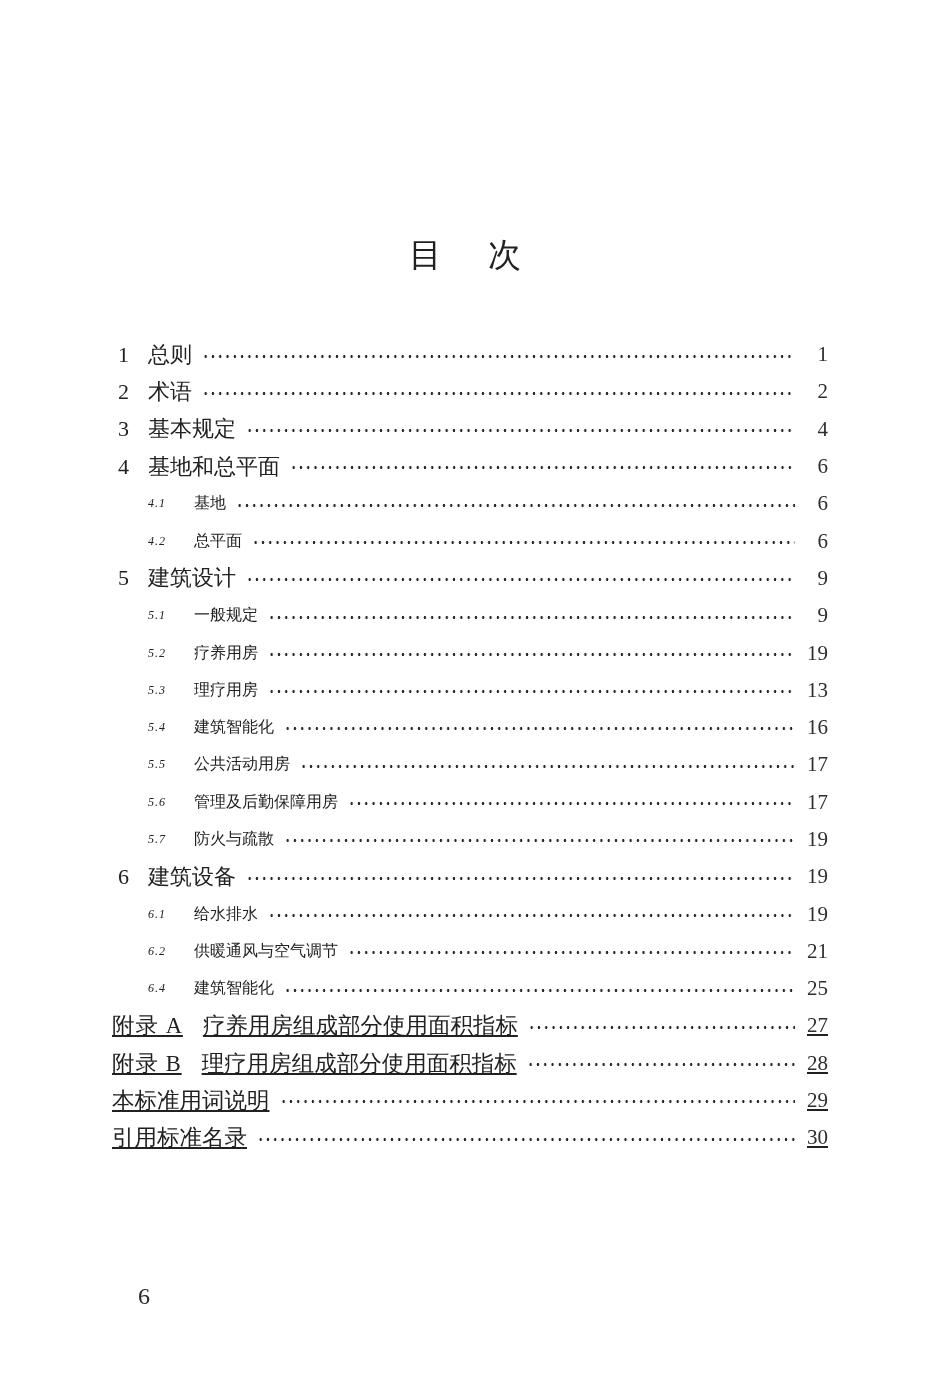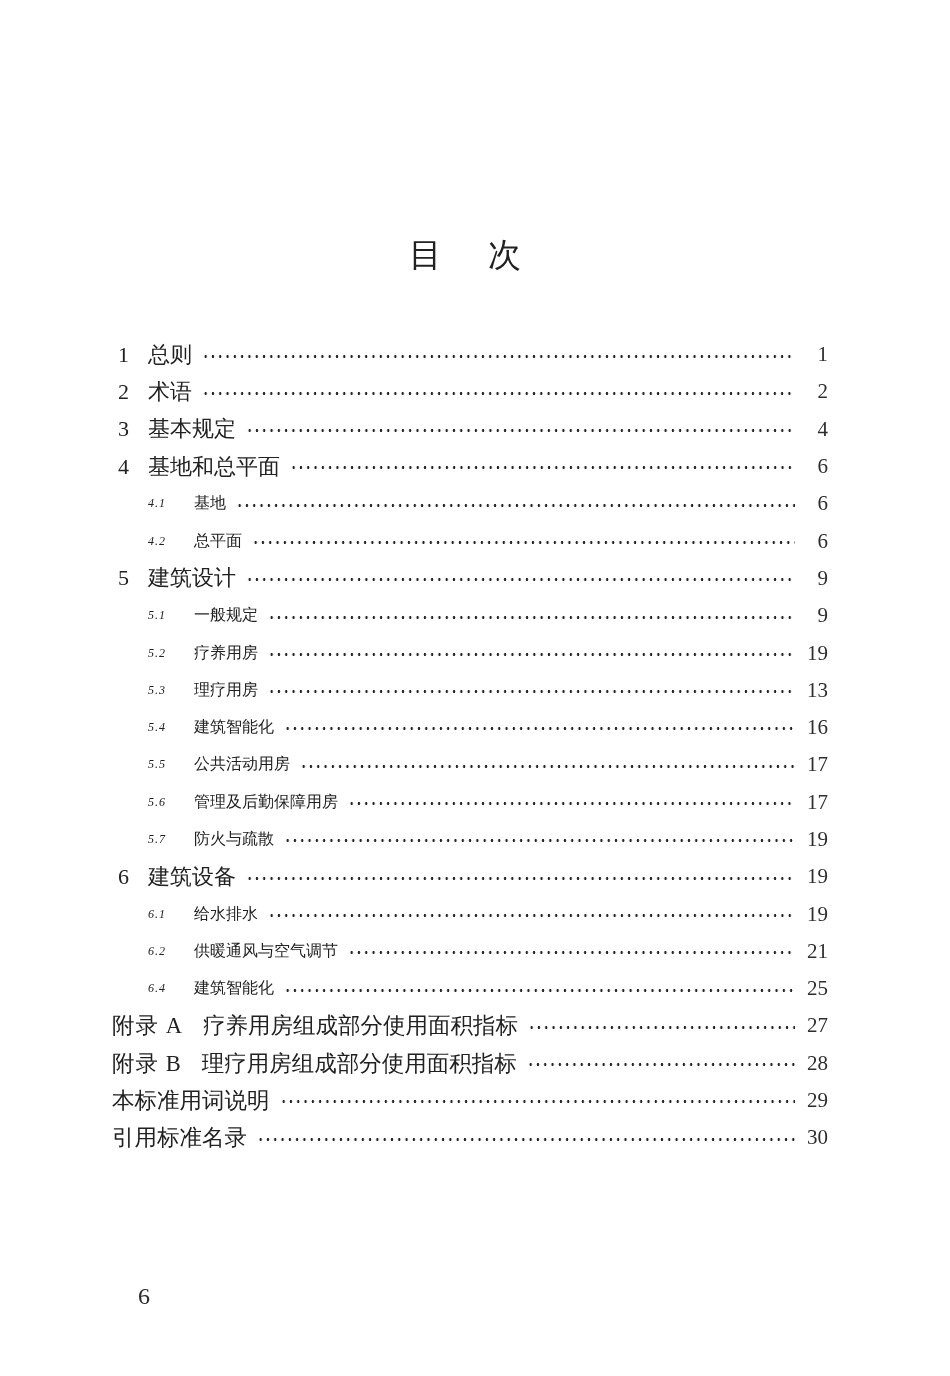--- a/index.html
+++ b/index.html
@@ -71,21 +71,21 @@
     color:#2e2e2e;
   }
   
   .lv1{padding-left:6px;font-size:22px;}
   .lv1 .num{width:30px;}
   
   .lv2{padding-left:36px;}
   .lv2 .num{width:46px;font-size:12px;font-style:italic;}
   .lv2 .label{font-size:16px;}
   
-  .lv0{padding-left:0;font-size:22.5px;}
+  .lv0{padding-left:0;font-size:22.5px;text-decoration:underline;}
   .lv0 .num{margin-right:20px;}
   
   .footer-pageno{
     position:absolute;
     left:138px;
     top:1283px;
     font-size:24px;
     color:#2b2b2b;
   }
 </style>

